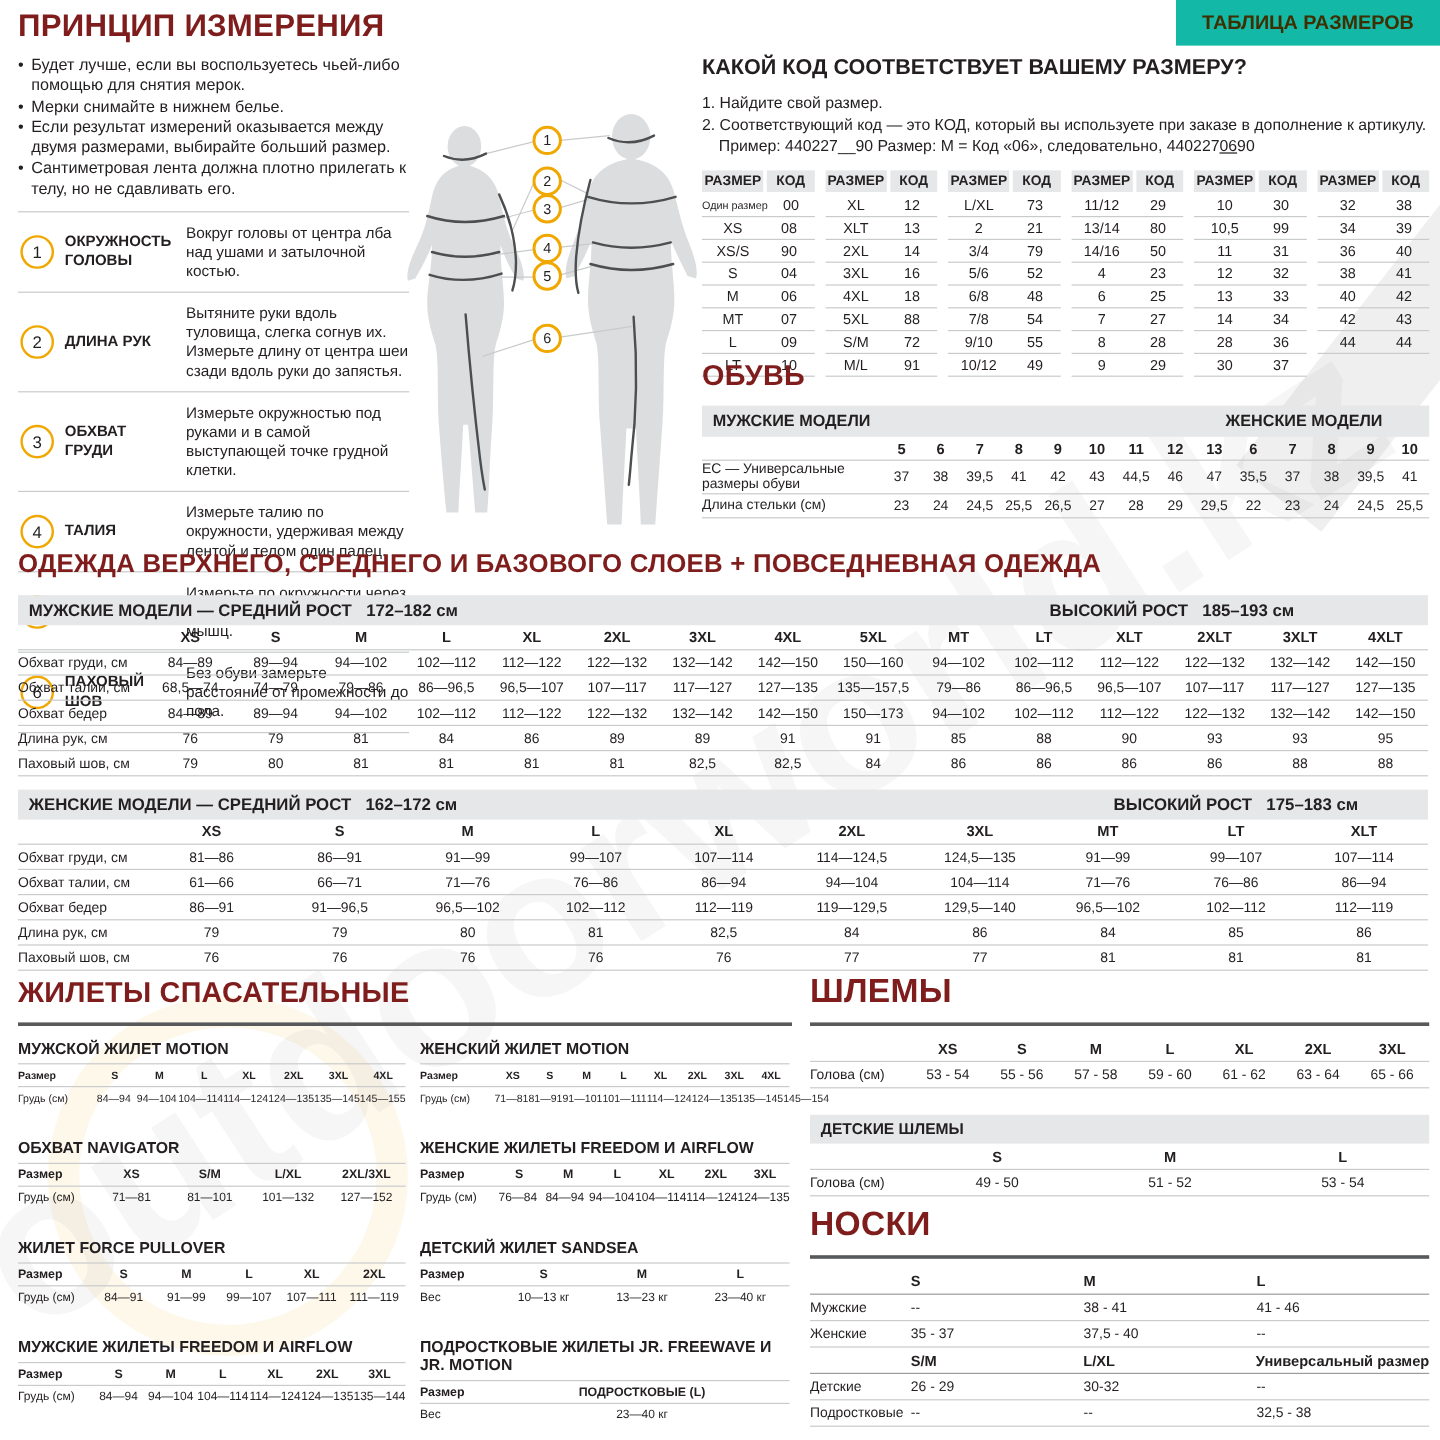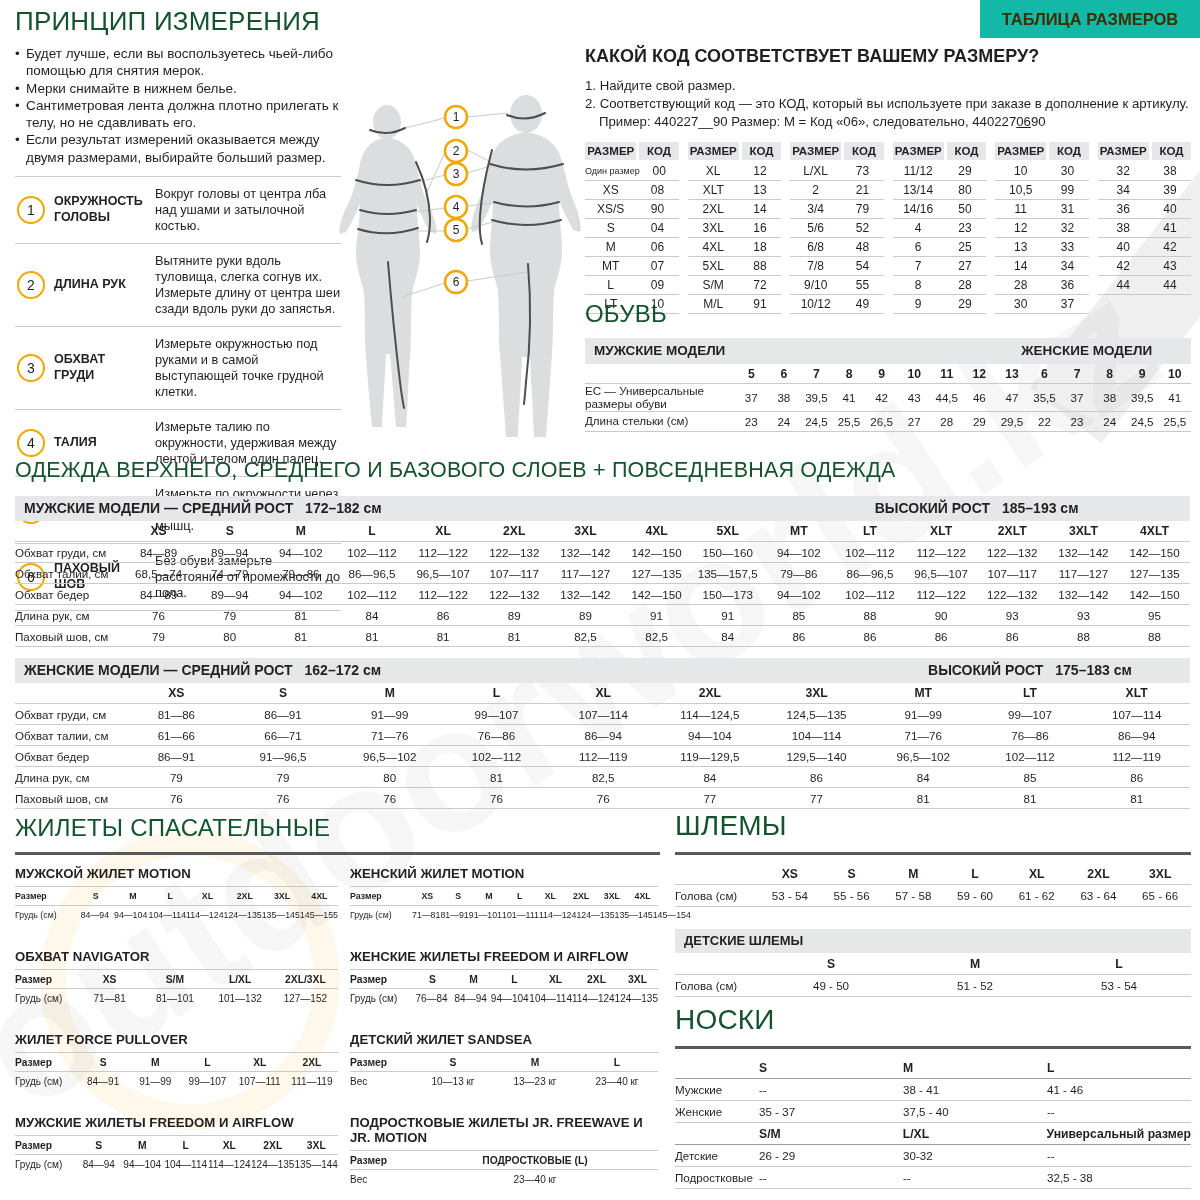--- a/index.html
+++ b/index.html
@@ -1,20 +1,20 @@
 <!DOCTYPE html>
 <html><head>
 <meta charset="utf-8">
 <style>
 *{margin:0;padding:0;box-sizing:border-box}
 html,body{background:#fff}
 body{width:1200px;height:1200px;position:relative;overflow:hidden;
   font-family:"Liberation Sans",sans-serif;color:#231f20;}
 .abs{position:absolute}
-.gold-title{color:#14532d;font-weight:normal;letter-spacing:.2px}
+.gold-title{color:#7f1d1d;font-weight:bold;letter-spacing:.2px}
 
 .wm-text{position:absolute;left:-60px;top:980px;font-size:175px;font-weight:bold;
   color:rgba(130,130,130,.07);white-space:nowrap;transform:rotate(-33deg);
   transform-origin:0 0;pointer-events:none;z-index:0}
 .wm-ring{position:absolute;left:40px;top:830px;width:300px;height:300px;border-radius:50%;
   border:26px solid rgba(240,168,0,.08);pointer-events:none;z-index:0}
 .wm-band{position:absolute;right:-40px;top:40px;width:90px;height:420px;
   background:rgba(100,100,100,.10);transform:rotate(38deg);pointer-events:none;z-index:0}
 .z1{z-index:1}
 
@@ -107,22 +107,22 @@
 
 <div class="abs banner z1">
   <span>ТАБЛИЦА РАЗМЕРОВ</span>
 </div>
 
 <div class="abs principle z1">
   <h1 class="gold-title">ПРИНЦИП ИЗМЕРЕНИЯ</h1>
   <ul class="bullets" id="bullets">
       <li>Будет лучше, если вы воспользуетесь чьей-либо помощью для снятия мерок.</li>
       <li>Мерки снимайте в нижнем белье.</li>
+      <li>Если результат измерений оказывается между двумя размерами, выбирайте больший размер.</li>
       <li>Сантиметровая лента должна плотно прилегать к телу, но не сдавливать его.</li>
-      <li>Если результат измерений оказывается между двумя размерами, выбирайте больший размер.</li>
     </ul>
   <div class="mitems" id="mitems">
       <div class="mitem">
         <div class="mnum">1</div>
         <div class="mname">ОКРУЖНОСТЬ ГОЛОВЫ</div>
         <div class="mdesc">Вокруг головы от центра лба над ушами и затылочной костью.</div>
       </div>
       <div class="mitem">
         <div class="mnum">2</div>
         <div class="mname">ДЛИНА РУК</div>

